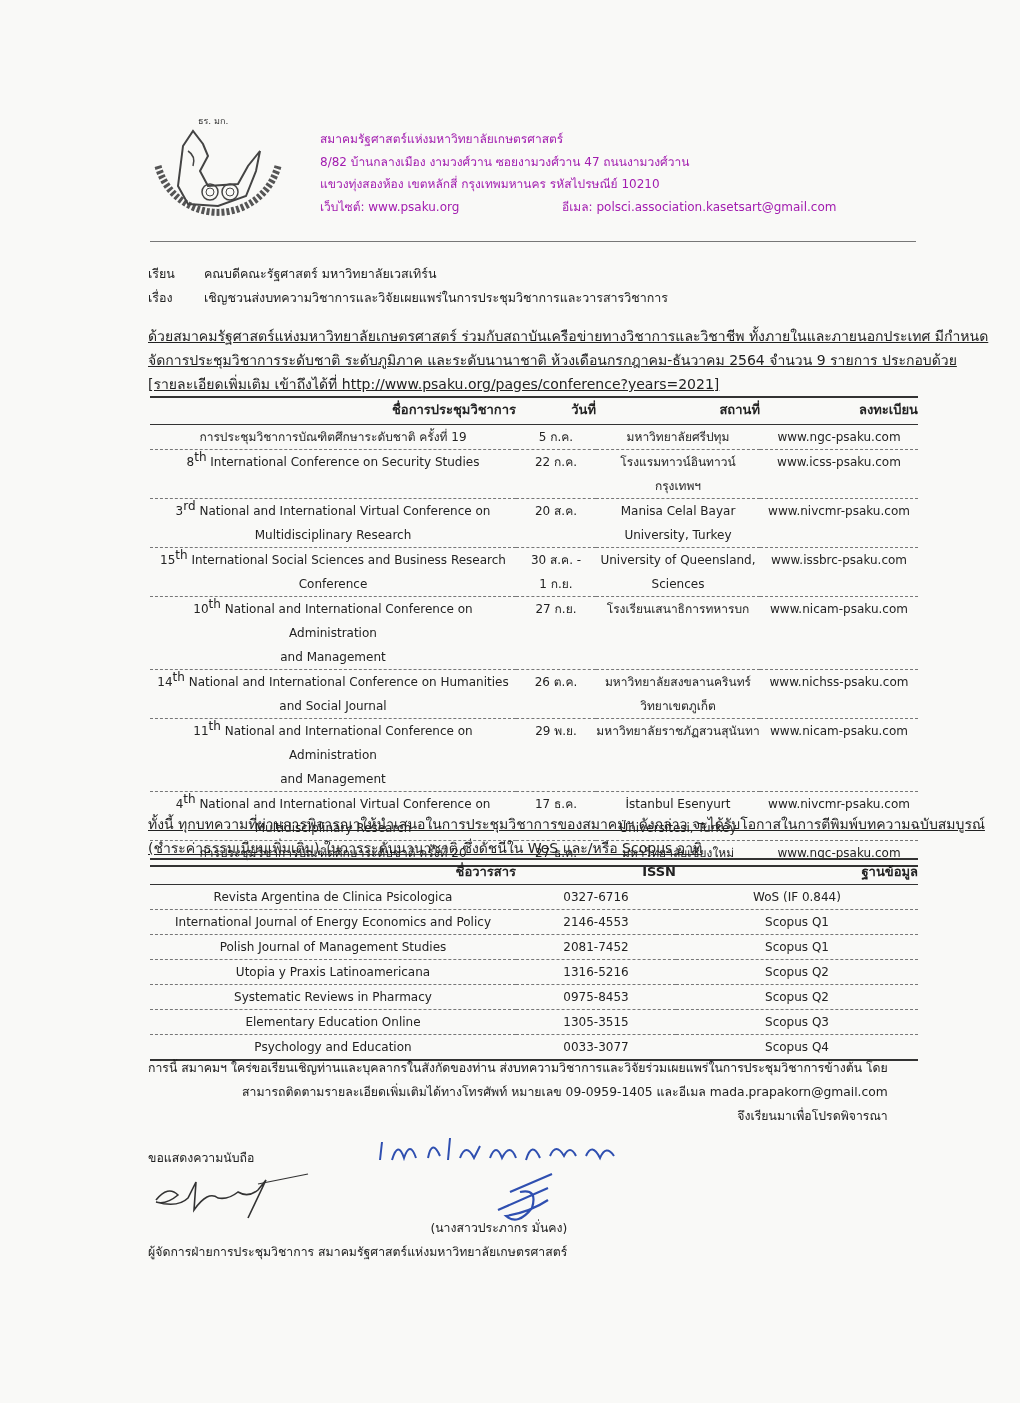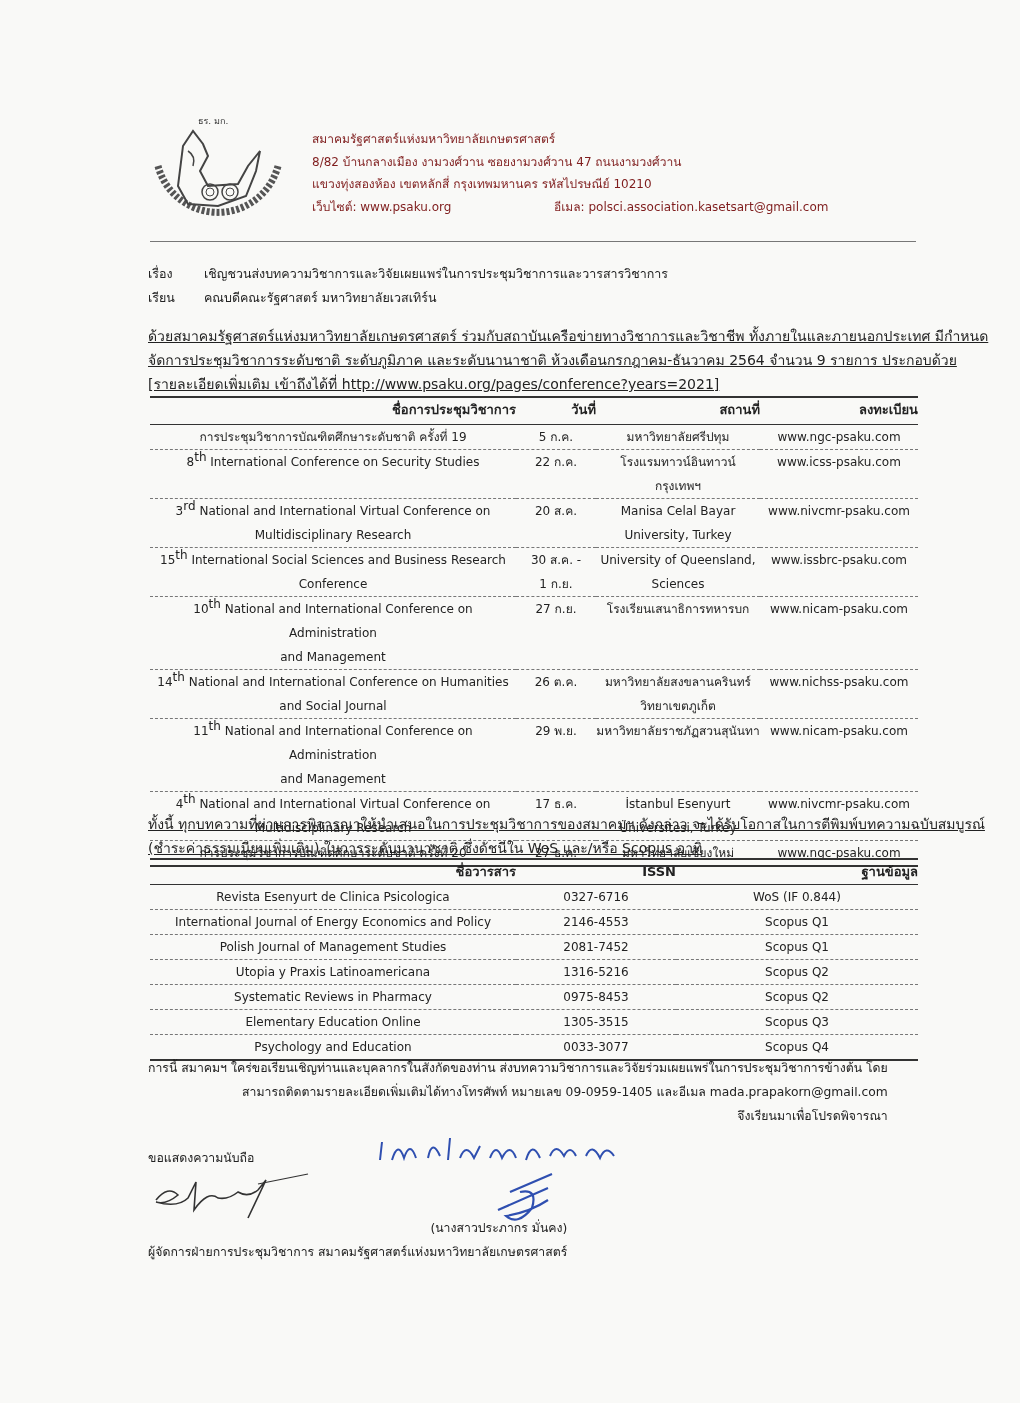--- a/index.html
+++ b/index.html
@@ -4,21 +4,21 @@
 <style>
   html, body { margin: 0; padding: 0; }
   body {
     width: 1020px; height: 1403px; background: #f9f9f7; position: relative; overflow: hidden;
     font-family: "DejaVu Sans", "Liberation Sans", sans-serif; color: #222;
   }
   .page { position: absolute; left: 0; top: 0; width: 1020px; height: 1403px; }
   .logo { position: absolute; left: 148px; top: 112px; width: 140px; height: 128px; }
   .logo-abbr { position: absolute; left: 50px; top: 2px; font-size: 9px; color: #333; }
   .logo svg { position: absolute; left: 0; top: 14px; }
-  .letterhead { position: absolute; left: 312px; top: 128px; font-size: 12px; line-height: 22.5px; color: #7f1d1d; }
+  .letterhead { position: absolute; left: 320px; top: 128px; font-size: 12px; line-height: 22.5px; color: #a21caf; }
   .letterhead .row { white-space: nowrap; }
   .letterhead .email { position: absolute; left: 242px; }
   .hr-top { position: absolute; left: 150px; top: 241px; width: 766px; height: 1px; background: #777; }
 
   .meta { position: absolute; left: 148px; top: 262px; font-size: 12.5px; line-height: 24px; }
   .meta .lbl { display: inline-block; width: 56px; }
 
   .para { position: absolute; left: 148px; width: 772px; font-size: 14px; line-height: 24px; text-align: justify; text-decoration: underline; }
   .para .line { white-space: nowrap; display: block; }
 
@@ -63,22 +63,22 @@
     <div class="row">8/82 บ้านกลางเมือง งามวงศ์วาน ซอยงามวงศ์วาน 47 ถนนงามวงศ์วาน</div>
     <div class="row">แขวงทุ่งสองห้อง เขตหลักสี่ กรุงเทพมหานคร รหัสไปรษณีย์ 10210</div>
     <div class="row" style="position:relative">
       <span>เว็บไซต์: www.psaku.org</span>
       <span class="email">อีเมล: polsci.association.kasetsart@gmail.com</span>
     </div>
   </div>
   <div class="hr-top"></div>
 
   <div class="meta">
+    <div><span class="lbl">เรียน</span><span>คณบดีคณะรัฐศาสตร์ มหาวิทยาลัยเวสเทิร์น</span></div>
     <div><span class="lbl">เรื่อง</span><span>เชิญชวนส่งบทความวิชาการและวิจัยเผยแพร่ในการประชุมวิชาการและวารสารวิชาการ</span></div>
-    <div><span class="lbl">เรียน</span><span>คณบดีคณะรัฐศาสตร์ มหาวิทยาลัยเวสเทิร์น</span></div>
   </div>
 
   <div class="para" style="top:324px">
     <span class="line">ด้วยสมาคมรัฐศาสตร์แห่งมหาวิทยาลัยเกษตรศาสตร์ ร่วมกับสถาบันเครือข่ายทางวิชาการและวิชาชีพ ทั้งภายในและภายนอกประเทศ มีกำหนด</span>
     <span class="line">จัดการประชุมวิชาการระดับชาติ ระดับภูมิภาค และระดับนานาชาติ ห้วงเดือนกรกฎาคม-ธันวาคม 2564 จำนวน 9 รายการ ประกอบด้วย</span>
     <span class="line">[รายละเอียดเพิ่มเติม เข้าถึงได้ที่ http://www.psaku.org/pages/conference?years=2021]</span>
   </div>
 
   <table class="conf">
     <colgroup>
@@ -166,21 +166,21 @@
       </colgroup>
     <thead>
       <tr>
         <th>ชื่อวารสาร</th>
         <th>ISSN</th>
         <th>ฐานข้อมูล</th>
       </tr>
     </thead>
     <tbody id="journal-body">
         <tr>
-          <td>Revista Esenyurt de Clinica Psicologica</td>
+          <td>Revista Argentina de Clinica Psicologica</td>
           <td>0327-6716</td>
           <td>WoS (IF 0.844)</td>
         </tr>
         <tr>
           <td>International Journal of Energy Economics and Policy</td>
           <td>2146-4553</td>
           <td>Scopus Q1</td>
         </tr>
         <tr>
           <td>Polish Journal of Management Studies</td>

